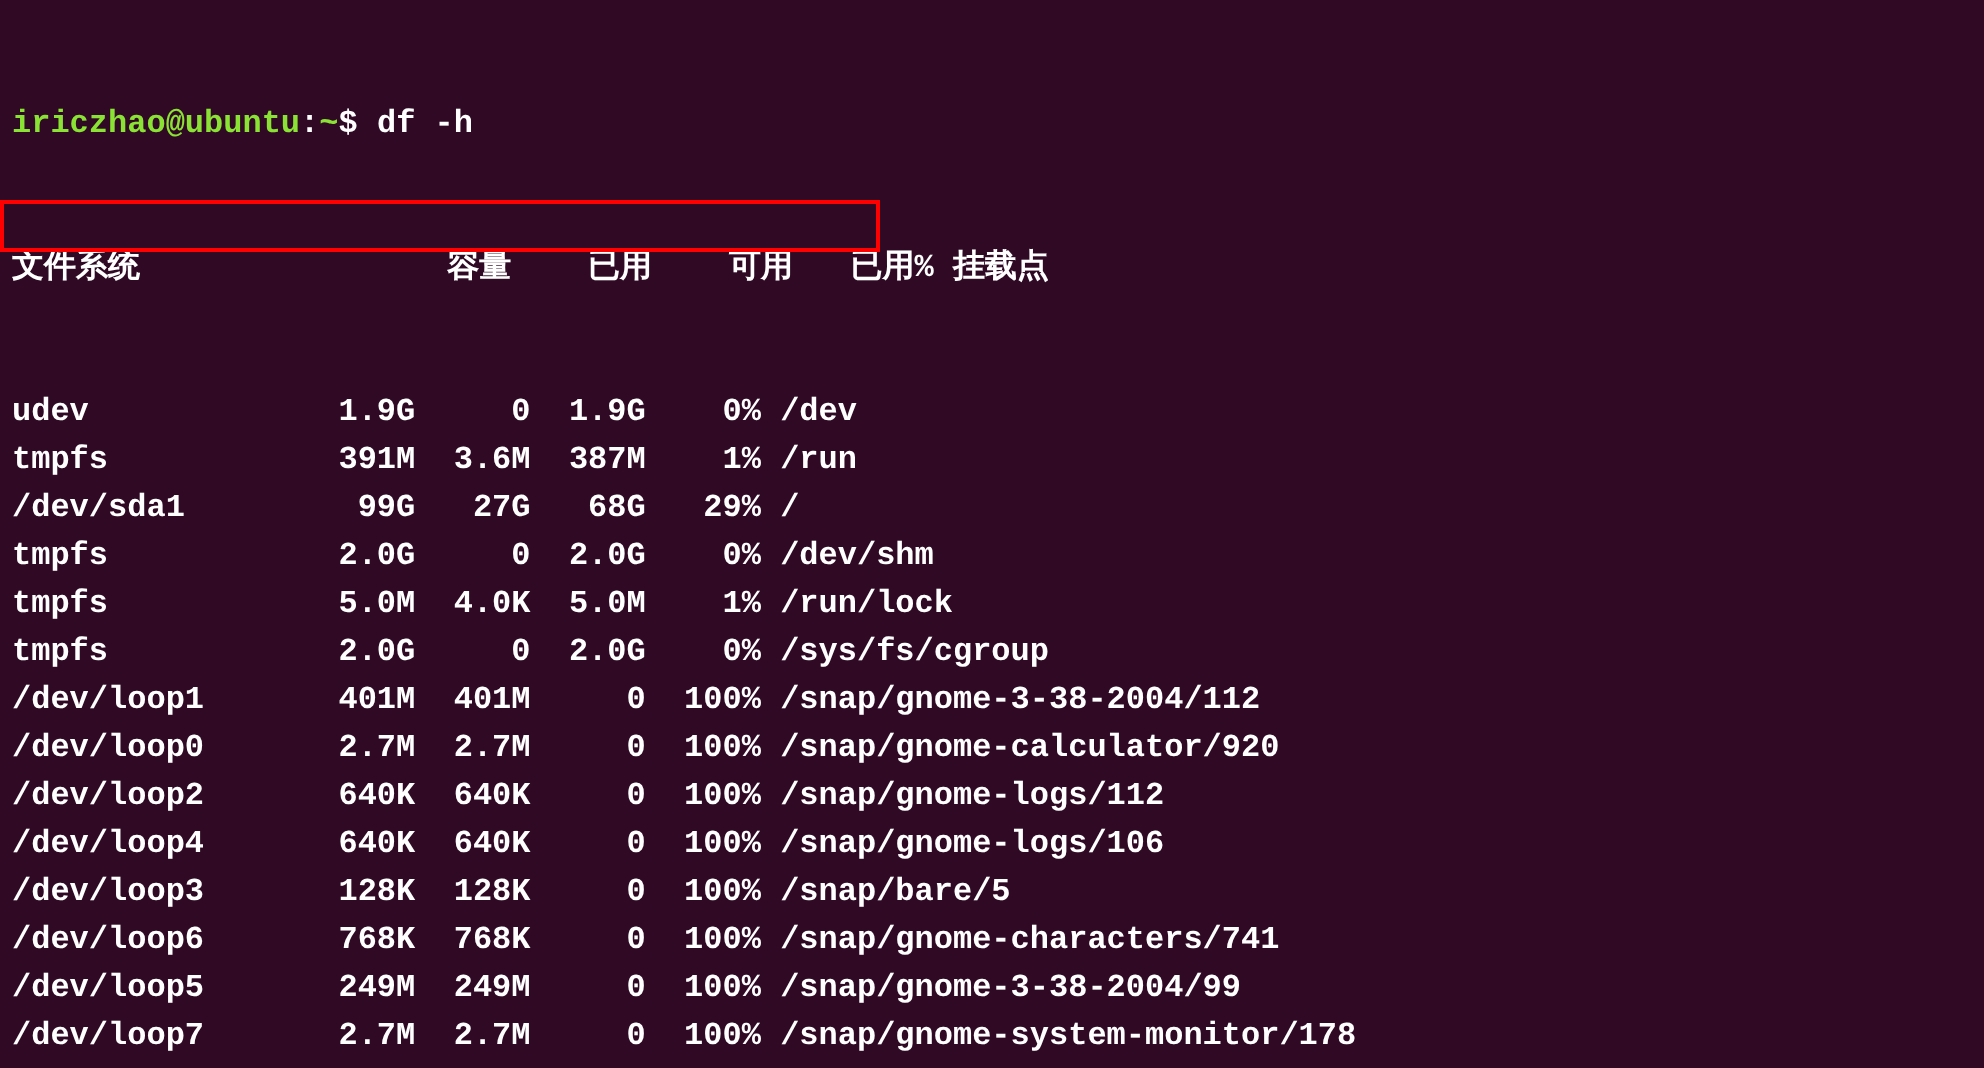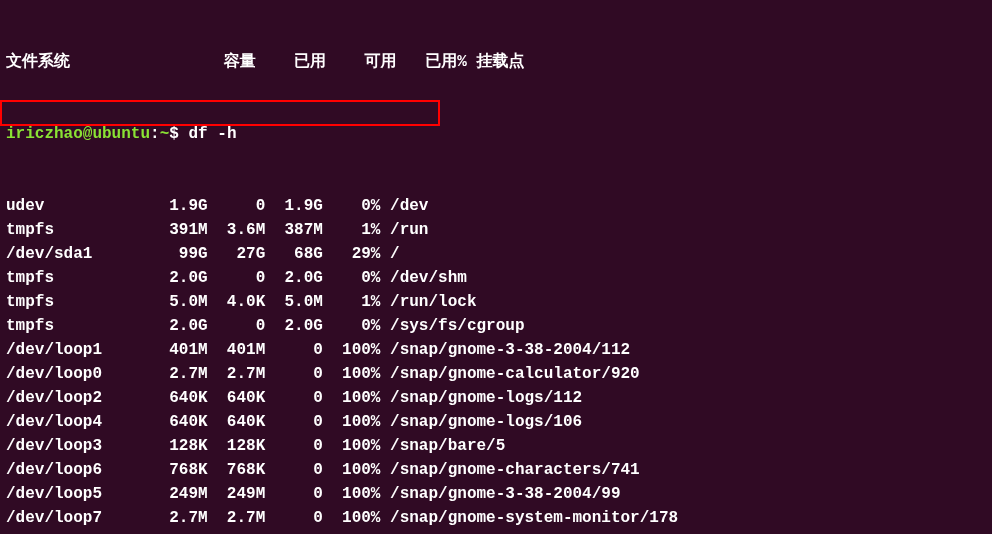--- a/index.html
+++ b/index.html
@@ -52,18 +52,18 @@
       top: 100px;
       left: 0px;
       width: 440px;
       height: 26px;
     }
   </style>
 </head>
 <body>
 
 <div class="terminal">
+  <div class="row"><span class="prompt-user">iriczhao@ubuntu</span><span class="prompt-sep">:</span><span class="prompt-user">~</span><span class="prompt-dollar">$</span><span class="command"> </span><span class="command">df -h</span></div>
   <div class="row header-row" id="header-line">文件系统                容量    已用    可用   已用% 挂载点</div>
-  <div class="row"><span class="prompt-user">iriczhao@ubuntu</span><span class="prompt-sep">:</span><span class="prompt-user">~</span><span class="prompt-dollar">$</span><span class="command"> </span><span class="command">df -h</span></div>
   <div id="data-rows"><div class="row data-row">udev             1.9G     0  1.9G    0% /dev</div><div class="row data-row">tmpfs            391M  3.6M  387M    1% /run</div><div class="row data-row">/dev/sda1         99G   27G   68G   29% /</div><div class="row data-row">tmpfs            2.0G     0  2.0G    0% /dev/shm</div><div class="row data-row">tmpfs            5.0M  4.0K  5.0M    1% /run/lock</div><div class="row data-row">tmpfs            2.0G     0  2.0G    0% /sys/fs/cgroup</div><div class="row data-row">/dev/loop1       401M  401M     0  100% /snap/gnome-3-38-2004/112</div><div class="row data-row">/dev/loop0       2.7M  2.7M     0  100% /snap/gnome-calculator/920</div><div class="row data-row">/dev/loop2       640K  640K     0  100% /snap/gnome-logs/112</div><div class="row data-row">/dev/loop4       640K  640K     0  100% /snap/gnome-logs/106</div><div class="row data-row">/dev/loop3       128K  128K     0  100% /snap/bare/5</div><div class="row data-row">/dev/loop6       768K  768K     0  100% /snap/gnome-characters/741</div><div class="row data-row">/dev/loop5       249M  249M     0  100% /snap/gnome-3-38-2004/99</div><div class="row data-row">/dev/loop7       2.7M  2.7M     0  100% /snap/gnome-system-monitor/178</div><div class="row data-row">/dev/loop10       56M   56M     0  100% /snap/core18/2409</div></div>
 </div>
 
 <div class="highlight-box"></div>
 
 </body></html>

